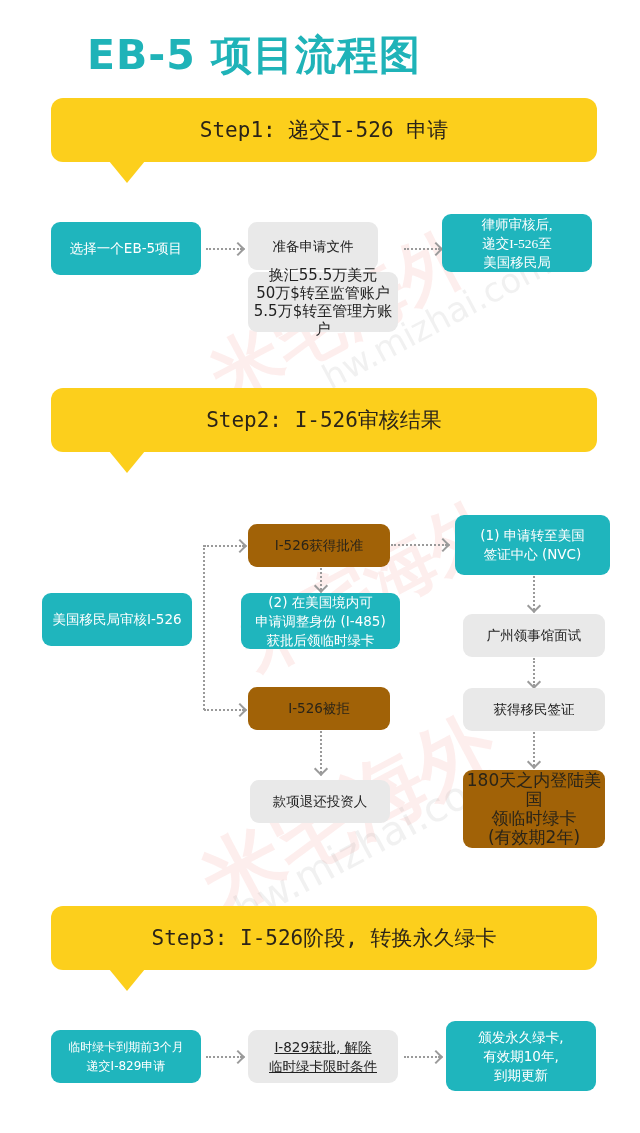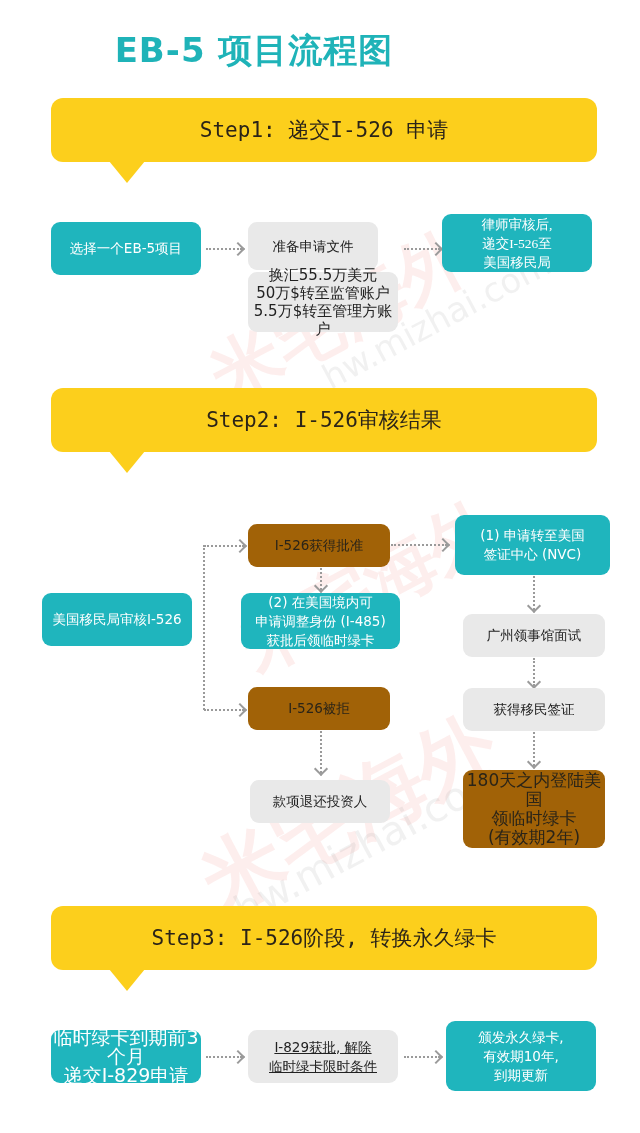--- a/index.html
+++ b/index.html
@@ -1,19 +1,19 @@
 <!DOCTYPE html>
 <html><head>
 <meta charset="utf-8">
 <style>
   html, body { margin: 0; padding: 0; background: #ffffff; }
   body { width: 640px; height: 1133px; position: relative; overflow: hidden;
          font-family: "DejaVu Sans", "Liberation Sans", sans-serif; }
   .abs { position: absolute; }
-  .title { left: 0; width: 508px; top: 28px; text-align: center; font-size: 34px;
+  .title { left: 0; width: 508px; top: 28px; text-align: center; font-size: 41px;
            font-weight: bold; color: #1fb3b8; letter-spacing: 1px; }
   .banner { background: #fccf1c; border-radius: 12px; display: flex; align-items: center;
             justify-content: center; font-size: 21px; color: #2b2418;
             font-family: "DejaVu Sans Mono", "Liberation Mono", monospace; }
   .tail { width: 0; height: 0; border-left: 18px solid transparent;
           border-right: 18px solid transparent; border-top: 22px solid #fccf1c; }
   .box { border-radius: 9px; display: flex; align-items: center; justify-content: center;
          text-align: center; font-size: 13.5px; line-height: 19px; white-space: pre-line; }
   .teal { background: #1fb5bd; color: #ffffff; }
   .grey { background: #e9e9e9; color: #222222; }
@@ -86,21 +86,21 @@
 <div class="abs varrow" style="left:533px; top:732px; height:34px;"></div>
 <div class="abs box yellow" style="left:463px; top:770px; width:142px; height:78px; font-size:17px;">180天之内登陆美国
 领临时绿卡
 (有效期2年)</div>
 
 <div class="abs banner" style="left:51px; top:906px; width:546px; height:64px;">
   <span>Step3: I-526阶段, 转换永久绿卡</span>
 </div>
 <div class="abs tail" style="left:109px; top:969px;"></div>
 
-<div class="abs box teal" style="left:51px; top:1030px; width:150px; height:53px; font-size:19px;">临时绿卡到期前3个月
+<div class="abs box teal" style="left:51px; top:1030px; width:150px; height:53px; font-size:12px;">临时绿卡到期前3个月
 递交I-829申请</div>
 <div class="abs harrow" style="left:206px; top:1056px; width:36px;"></div>
 <div class="abs box grey" style="left:248px; top:1030px; width:150px; height:53px;text-decoration:underline;">I-829获批, 解除
 临时绿卡限时条件</div>
 <div class="abs harrow" style="left:404px; top:1056px; width:36px;"></div>
 <div class="abs box teal" style="left:446px; top:1021px; width:150px; height:70px;">颁发永久绿卡,
 有效期10年,
 到期更新</div>
 
 </body></html>

